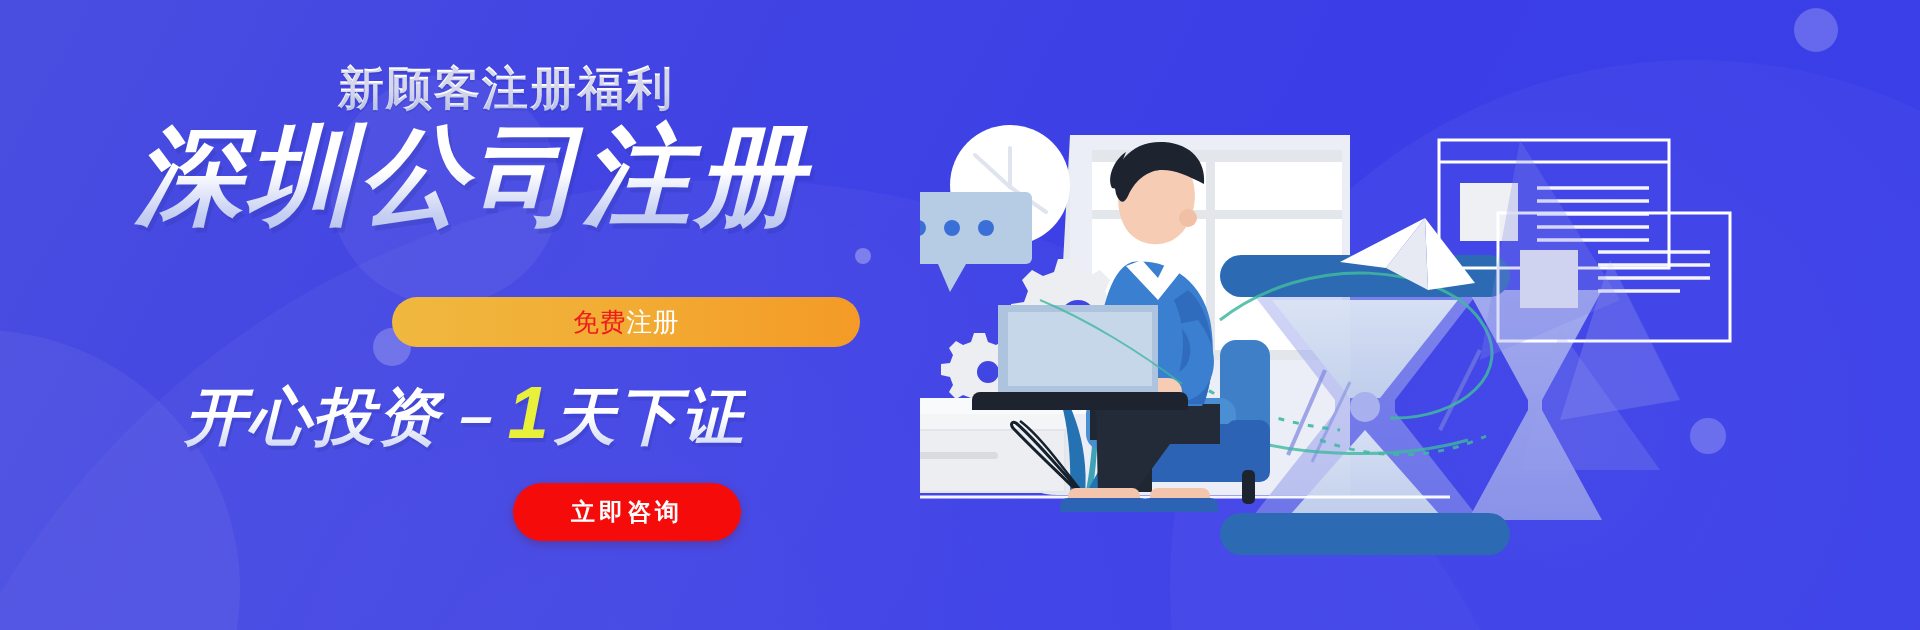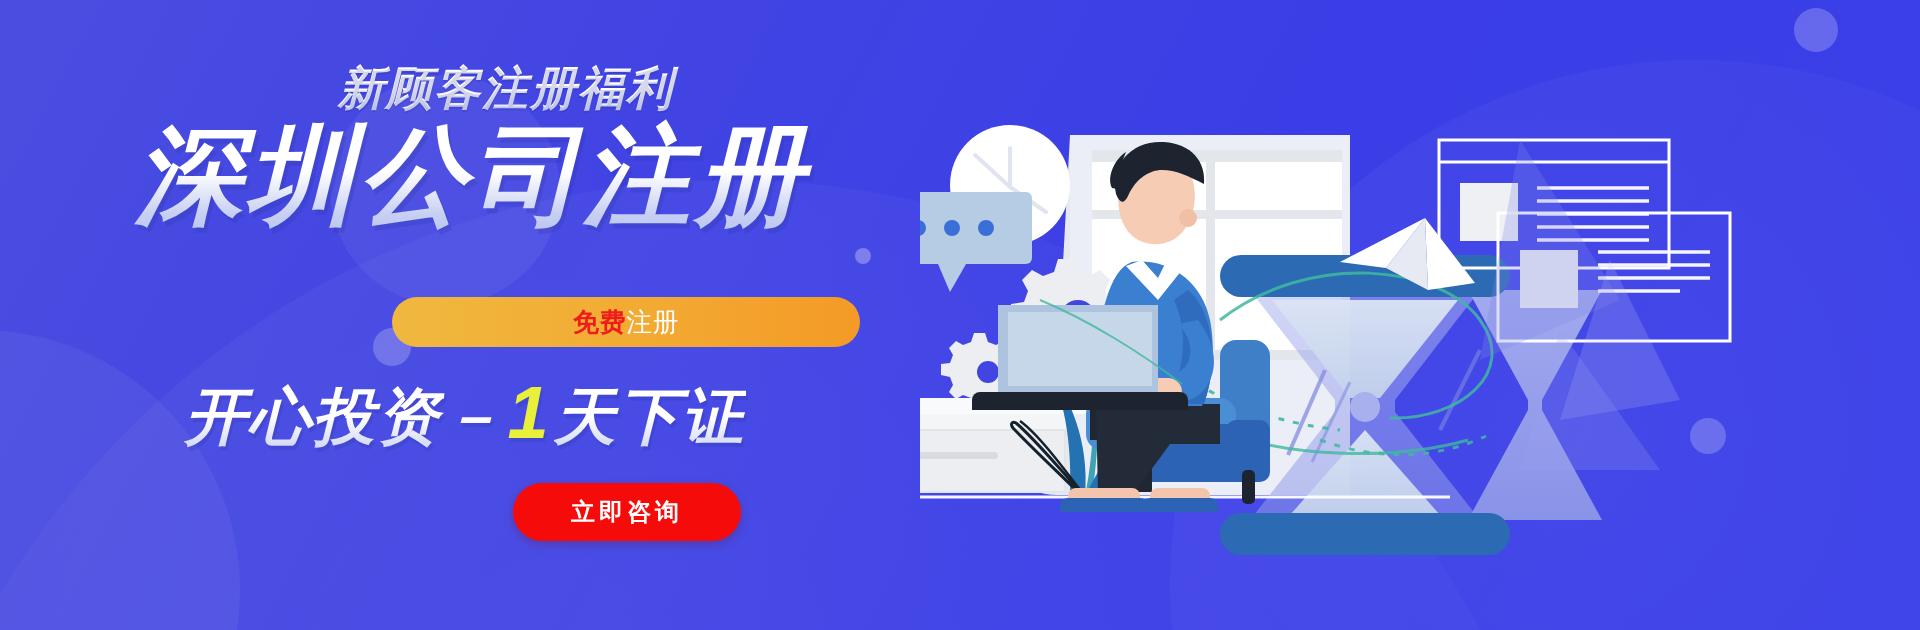--- a/index.html
+++ b/index.html
@@ -49,21 +49,21 @@
   .dot-d{width:16px;height:16px;left:855px;top:248px;background:rgba(255,255,255,.30);}
 
   
   .copy{
     position:absolute; left:0; top:0; width:930px; height:630px;
     z-index:6;
   }
   .kicker{
     position:absolute; left:0; right:0; top:58px;
     text-align:center;
-    font-size:46px; font-weight:700; font-style:italic;
+    font-size:46px; font-weight:700; 
     letter-spacing:2px;
     color:#ffffff;
     background:linear-gradient(180deg,#ffffff 0%,#ffffff 52%,#cfd6f5 100%);
     -webkit-background-clip:text; background-clip:text;
     -webkit-text-fill-color:transparent;
     text-shadow:0 2px 0 rgba(30,40,140,.18);
     padding-left:82px;
   }
   .headline{
     position:absolute; left:0; right:0; top:118px;
@@ -80,21 +80,21 @@
   .pill-offer{
     position:absolute; left:392px; top:297px;
     width:468px; height:50px;
     border-radius:25px;
     background:linear-gradient(90deg,#f0b83f 0%,#f2ab33 52%,#f49a27 100%);
     display:flex; align-items:center; justify-content:center;
     font-size:26px; font-weight:400; color:#ffffff;
     letter-spacing:.5px;
     white-space:nowrap;
   }
-  .pill-offer .hot{ color:#ee1c1c; font-weight:700; }
+  .pill-offer .hot{ color:#ee1c1c; font-weight:400; }
   .tagline{
     position:absolute; left:0; right:0; top:370px;
     text-align:center;
     font-size:62px; font-weight:800; font-style:italic;
     letter-spacing:2px;
     padding-left:0;
     white-space:nowrap;
   }
   .tagline .w{
     background:linear-gradient(180deg,#ffffff 0%,#ffffff 50%,#ccd4f3 100%);

